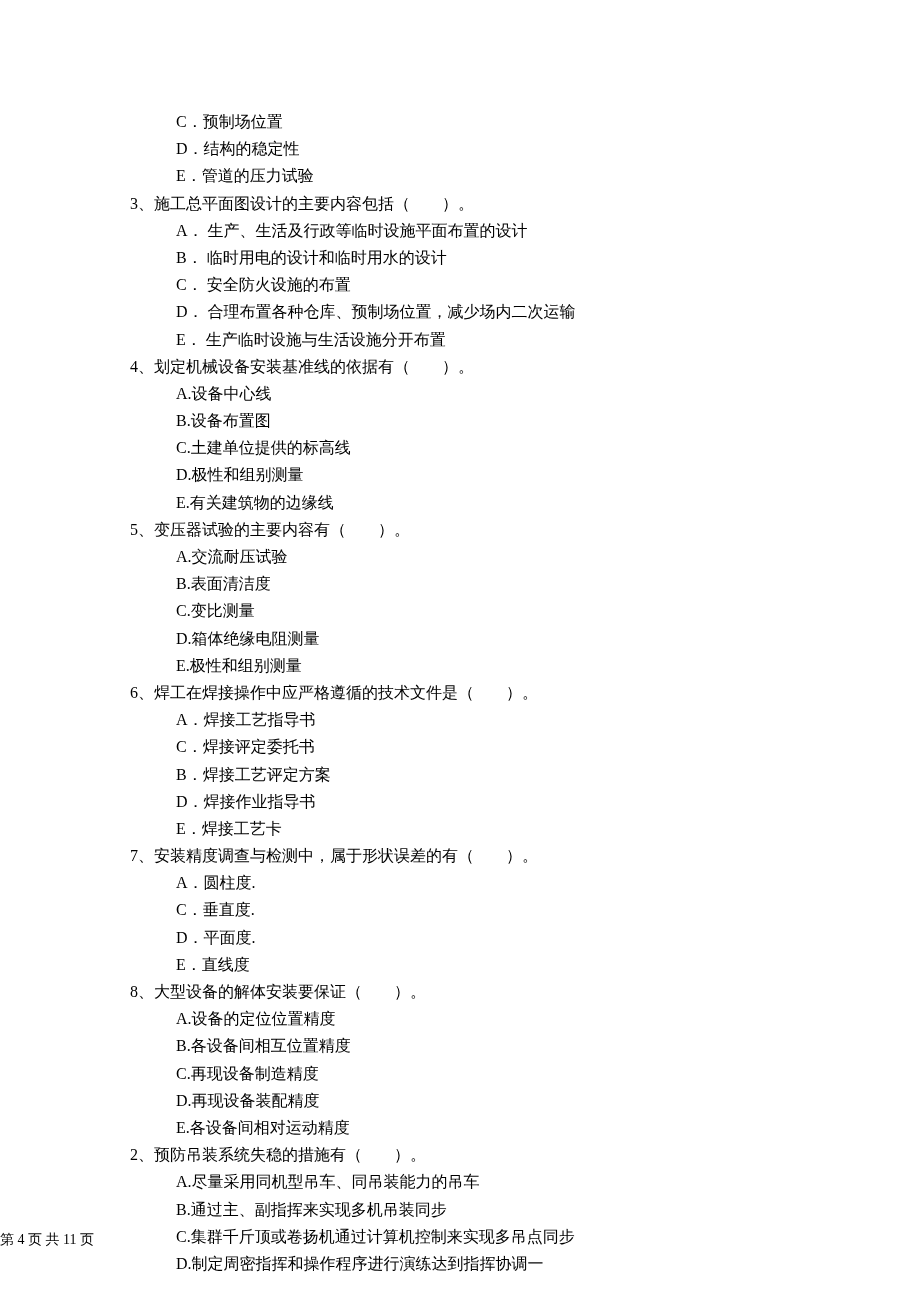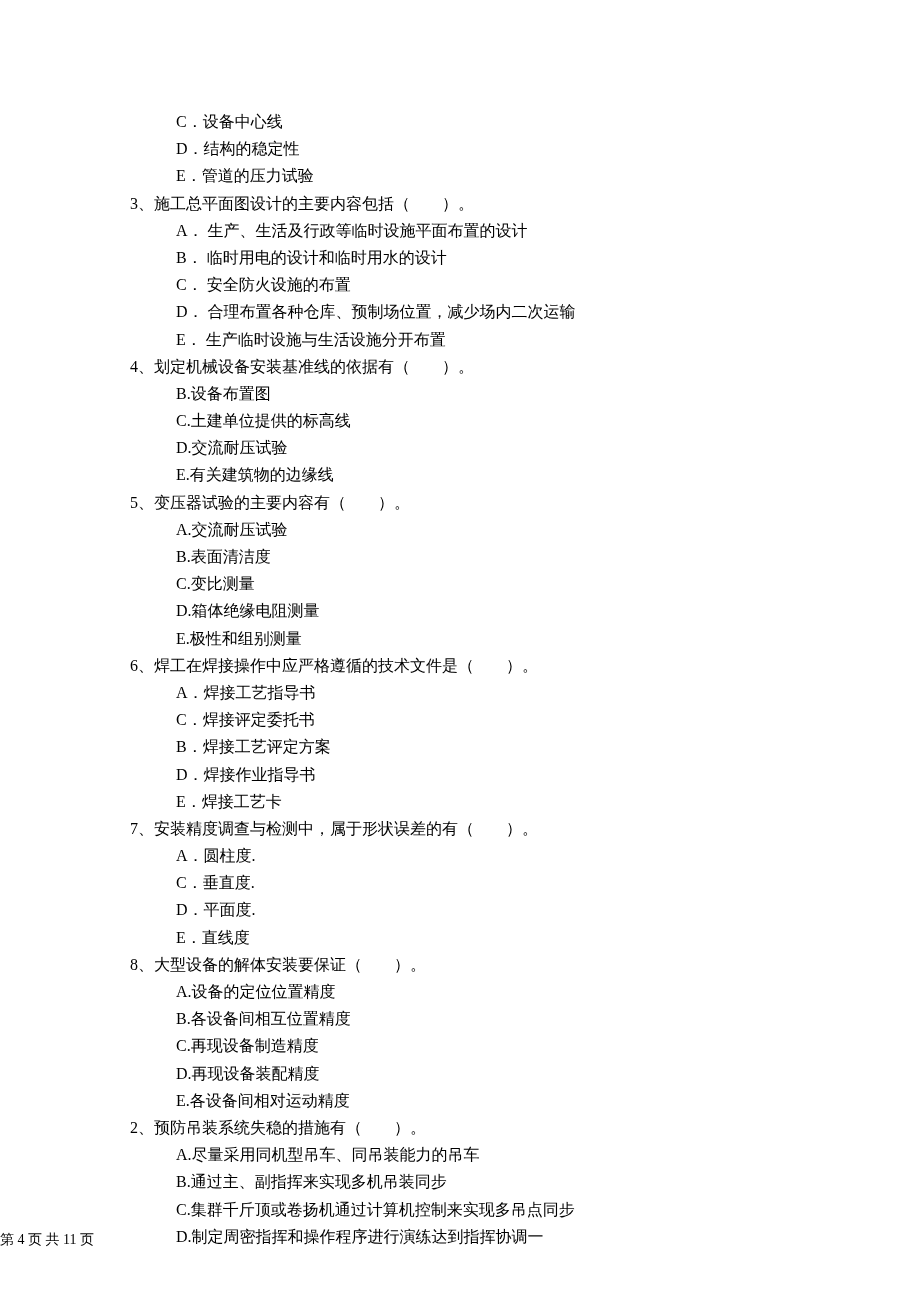--- a/index.html
+++ b/index.html
@@ -32,33 +32,34 @@
       left: 0;
       right: 0;
       text-align: left;
       font-size: 14px;
     }
   </style>
 </head>
 <body>
 
 <div>
-  <div class="option">C．设备中心线</div>
+  <div class="option">C．预制场位置</div>
   <div class="option">D．结构的稳定性</div>
   <div class="option">E．管道的压力试验</div>
   <div class="question">3、施工总平面图设计的主要内容包括（　　）。</div>
   <div class="option">A． 生产、生活及行政等临时设施平面布置的设计</div>
   <div class="option">B． 临时用电的设计和临时用水的设计</div>
   <div class="option">C． 安全防火设施的布置</div>
   <div class="option">D． 合理布置各种仓库、预制场位置，减少场内二次运输</div>
   <div class="option">E． 生产临时设施与生活设施分开布置</div>
   <div class="question">4、划定机械设备安装基准线的依据有（　　）。</div>
+  <div class="option">A.设备中心线</div>
   <div class="option">B.设备布置图</div>
   <div class="option">C.土建单位提供的标高线</div>
-  <div class="option">D.交流耐压试验</div>
+  <div class="option">D.极性和组别测量</div>
   <div class="option">E.有关建筑物的边缘线</div>
   <div class="question">5、变压器试验的主要内容有（　　）。</div>
   <div class="option">A.交流耐压试验</div>
   <div class="option">B.表面清洁度</div>
   <div class="option">C.变比测量</div>
   <div class="option">D.箱体绝缘电阻测量</div>
   <div class="option">E.极性和组别测量</div>
   <div class="question">6、焊工在焊接操作中应严格遵循的技术文件是（　　）。</div>
   <div class="option">A．焊接工艺指导书</div>
   <div class="option">C．焊接评定委托书</div>

